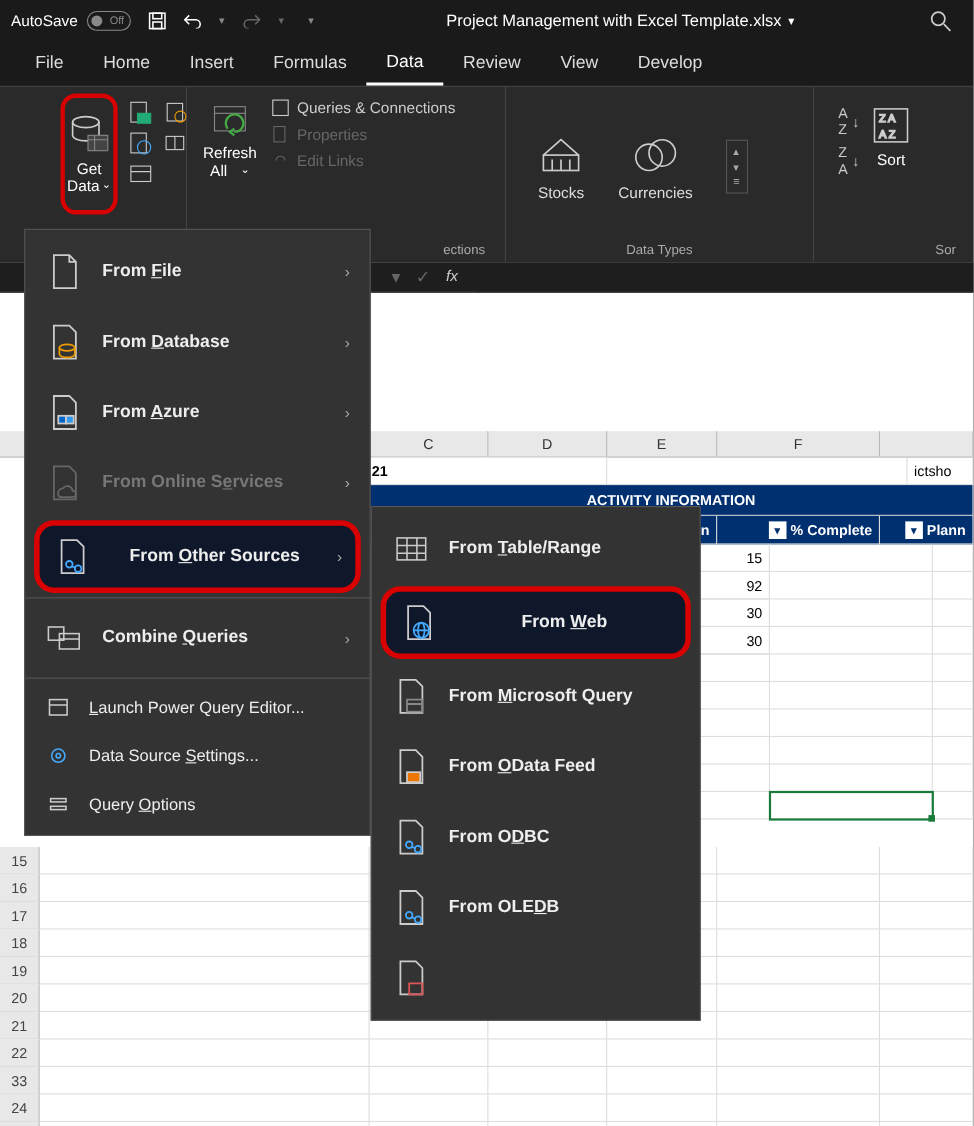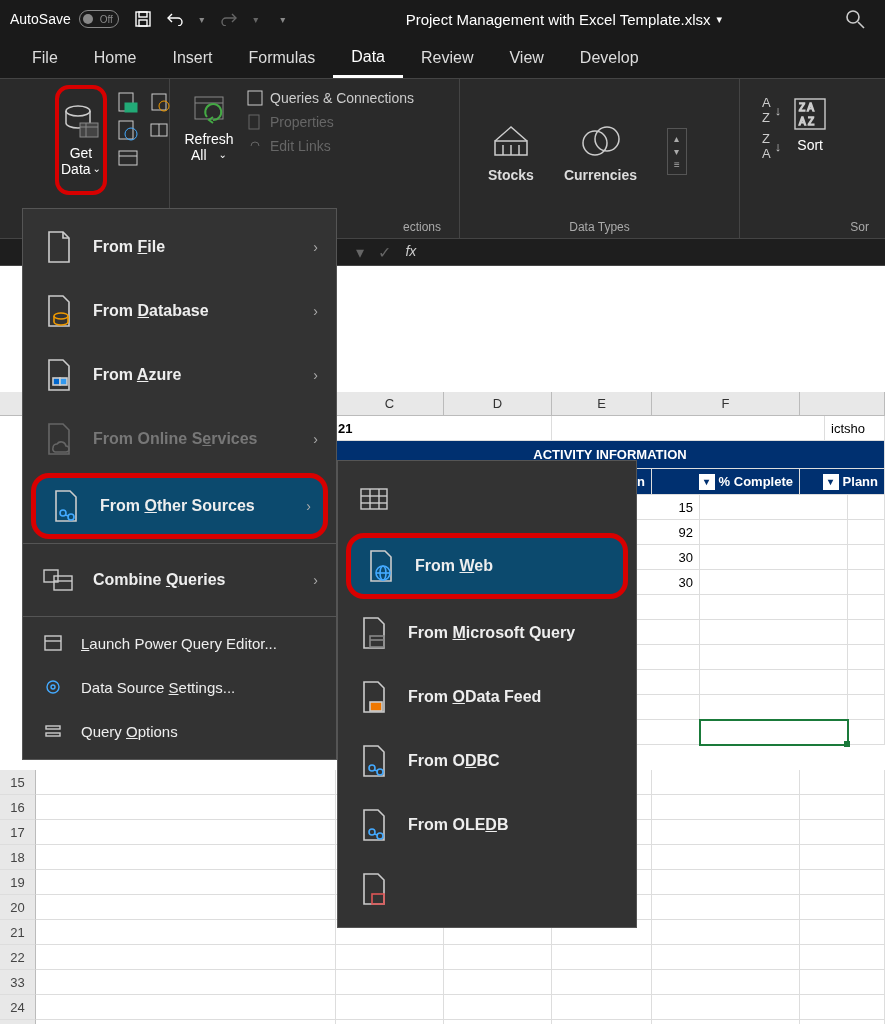--- a/index.html
+++ b/index.html
@@ -39,21 +39,21 @@
 .refresh .lbl { font-size: 14px; text-align: center; margin-top: 2px; line-height:1.15; display:flex; flex-direction:column; align-items:center;}
 .qc-list { display: flex; flex-direction: column; gap: 6px; padding-top: 4px; }
 .qc-item { display: flex; align-items: center; gap: 6px; font-size: 14px; color: #ccc; }
 .qc-item.dim { color: #666; }
 .qc-icon { width: 18px; height: 18px; display:flex; align-items:center; justify-content:center;}
 
 
 .datatypes { display: flex; align-items: center; gap: 30px; padding: 10px 20px; }
 .dt-item { display: flex; flex-direction: column; align-items: center; gap: 6px; }
 .dt-icon { height: 40px; display:flex; align-items:center; justify-content:center;}
-.dt-label { font-size: 14px; color: #ddd; font-weight: bold; }
+.dt-label { font-size: 14px; color: #ddd; }
 .dt-nav { display: flex; flex-direction: column; gap: 2px; border:1px solid #555; padding: 4px 6px;}
 .dt-nav span { font-size: 10px; color:#aaa; }
 
 
 .sort-area { display:flex; gap:10px; padding:10px 14px; align-items:flex-start; }
 .sort-mini { display:flex; flex-direction:column; gap:6px; font-size:13px; color:#ccc; }
 .sort-mini .row { display:flex; align-items:center; gap:4px;}
 .sort-btn { display:flex; flex-direction:column; align-items:center; gap:4px;}
 .sort-label { font-size:14px; }
 
@@ -74,21 +74,21 @@
 .banner-yellow { background:#fff; }
 .tbl-head { background:#003070; color:#fff; font-weight:bold; }
 .tbl-head .dd { width:16px; height:16px; background:#fff; color:#003070; font-size:10px; display:flex; align-items:center; justify-content:center; margin-left:auto; }
 .selected-cell { outline:2px solid #1a7a3a; outline-offset:-1px; position:relative;}
 .selected-cell::after { content:""; position:absolute; right:-3px; bottom:-3px; width:6px; height:6px; background:#1a7a3a;}
 
 
 .menu1 { position:absolute; left:22px; top:208px; width:315px; background:#333; border:1px solid #555; z-index:100; padding:6px 0;}
 .menu2 { position:absolute; left:337px; top:460px; width:300px; background:#333; border:1px solid #555; z-index:110; padding:6px 0;}
 .menu-item { display:flex; align-items:center; gap:16px; padding:14px 18px; font-size:16px; color:#eee; position:relative;}
-.menu-item.hover { background:#0c4a6e; }
+.menu-item.hover { background:#0f172a;text-align:center; }
 .menu-item.dim { color:#777; }
 .menu-item .mi-icon { width:36px; height:36px; display:flex; align-items:center; justify-content:center; flex-shrink:0;}
 .menu-item .mi-text { flex:1; }
 .menu-item .mi-text b { font-weight:600; }
 .menu-item .chev { font-size:14px; color:#aaa; }
 .menu-sep { height:1px; background:#555; margin:4px 0;}
 .menu-item.small { padding:10px 18px; font-size:15px;}
 .menu-item.small .mi-icon { width:24px; height:24px;}
 .menu-item.highlighted { border:5px solid #d80000; border-radius:18px; margin:2px 8px; padding:10px 12px;}
 
@@ -627,20 +627,21 @@
   <div class="menu-item">
     <span class="mi-icon">
         <svg width="34" height="28" viewBox="0 0 34 28" fill="none" stroke="#ccc" stroke-width="1.4">
           <rect x="4" y="4" width="26" height="20"></rect>
           <line x1="4" y1="11" x2="30" y2="11"></line>
           <line x1="4" y1="18" x2="30" y2="18"></line>
           <line x1="13" y1="4" x2="13" y2="24"></line>
           <line x1="22" y1="4" x2="22" y2="24"></line>
         </svg>
       </span>
+    <span class="mi-text"><b>From <u>T</u>able/Range</b></span>
   </div>
   <div class="menu-item hover highlighted">
     <span class="mi-icon">
         <svg width="28" height="34" viewBox="0 0 28 34" fill="none" stroke="#ccc" stroke-width="1.6">
           <path d="M4 2 h14 l6 6 v24 h-20 z"></path>
           <circle cx="16" cy="24" r="7" stroke="#4af"></circle>
           <ellipse cx="16" cy="24" rx="3" ry="7" stroke="#4af"></ellipse>
           <line x1="9" y1="24" x2="23" y2="24" stroke="#4af"></line>
         </svg>
       </span>

